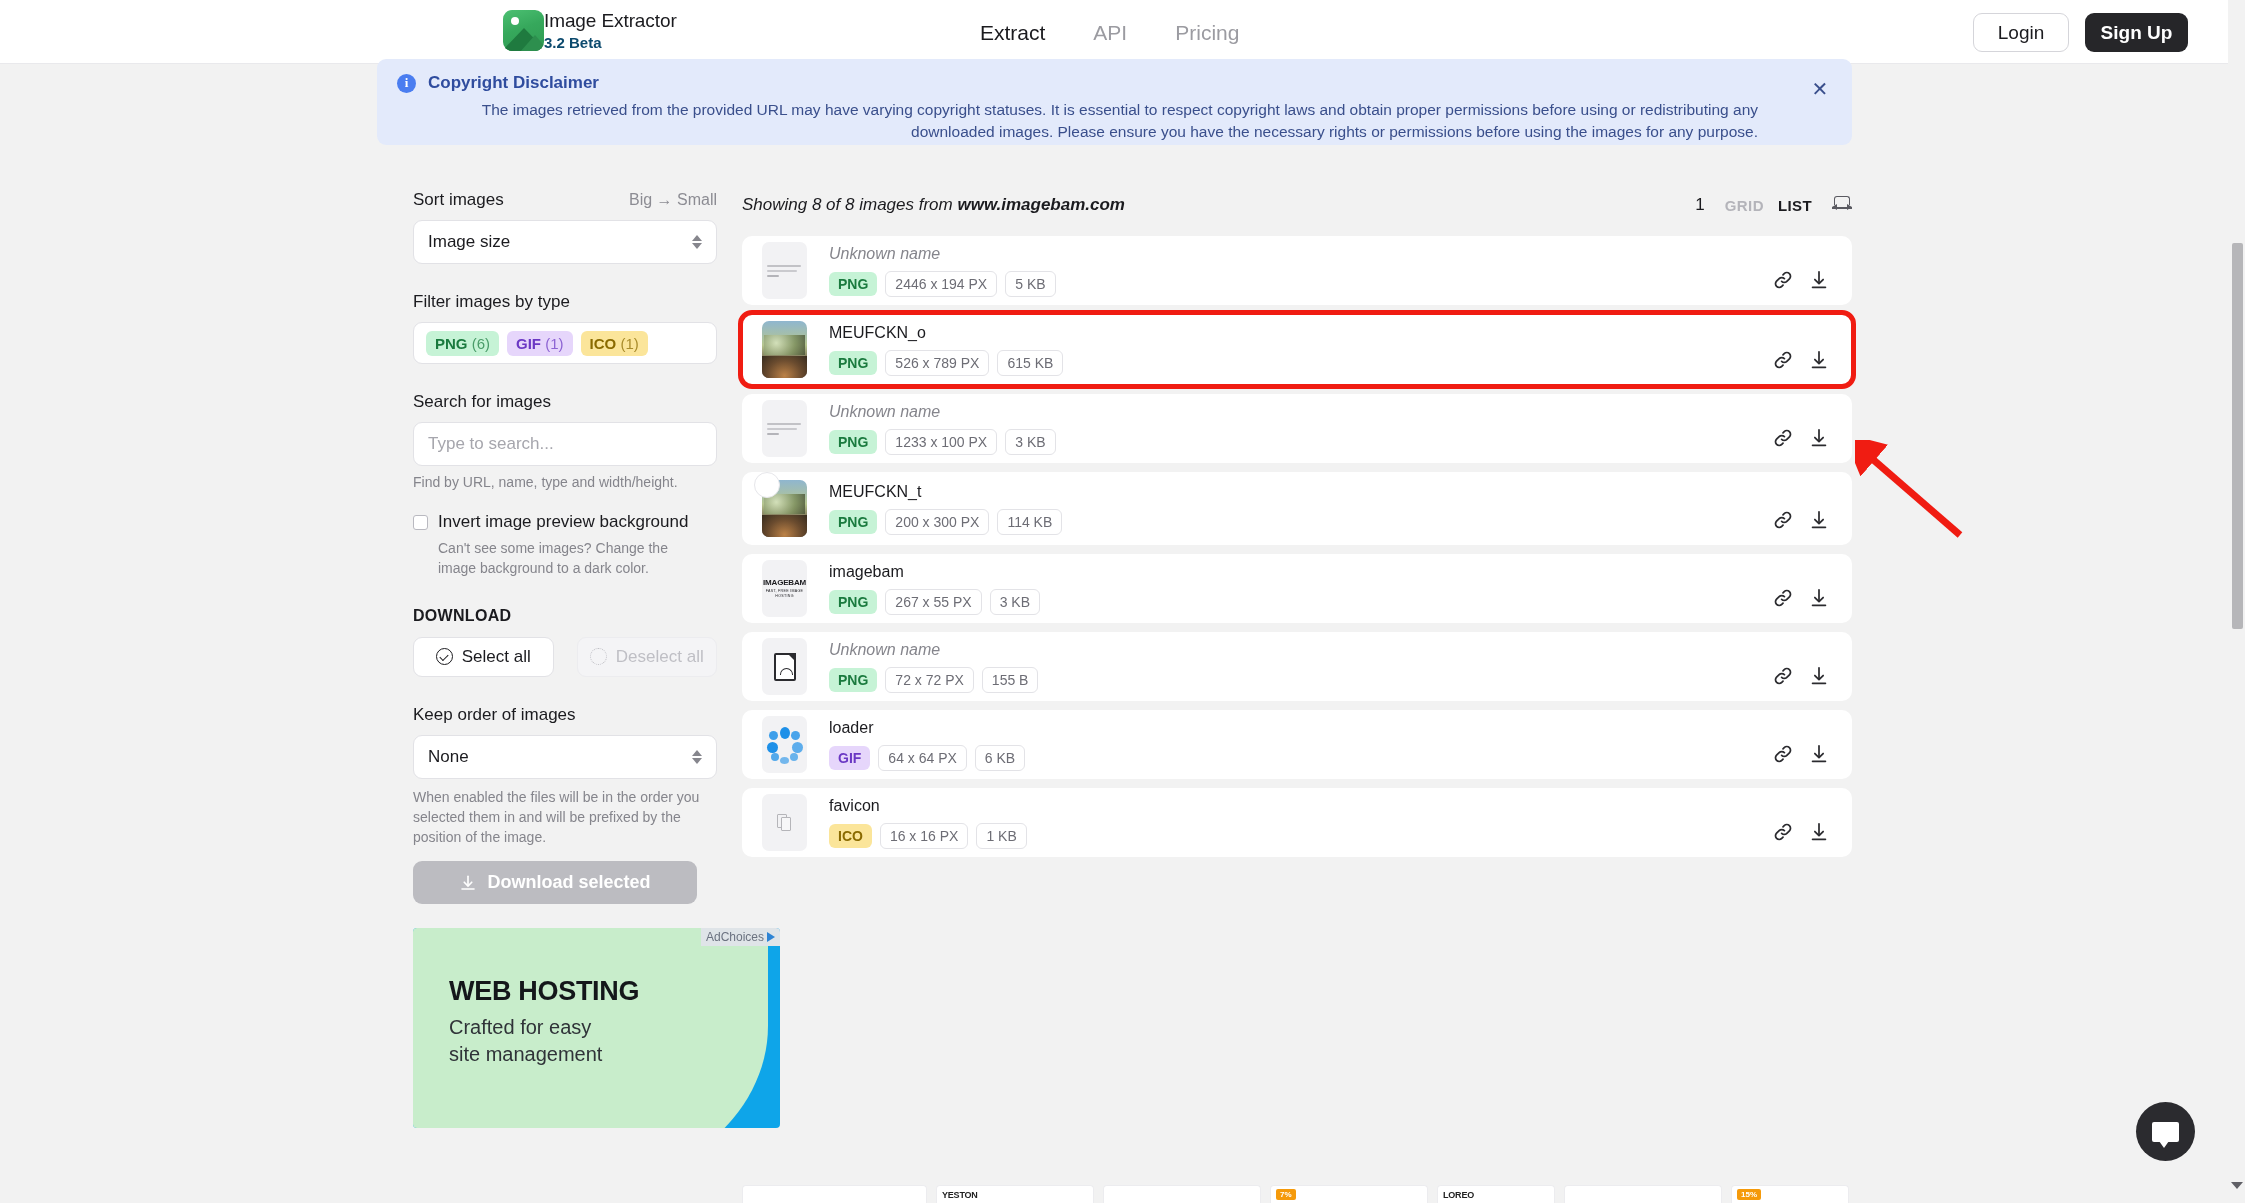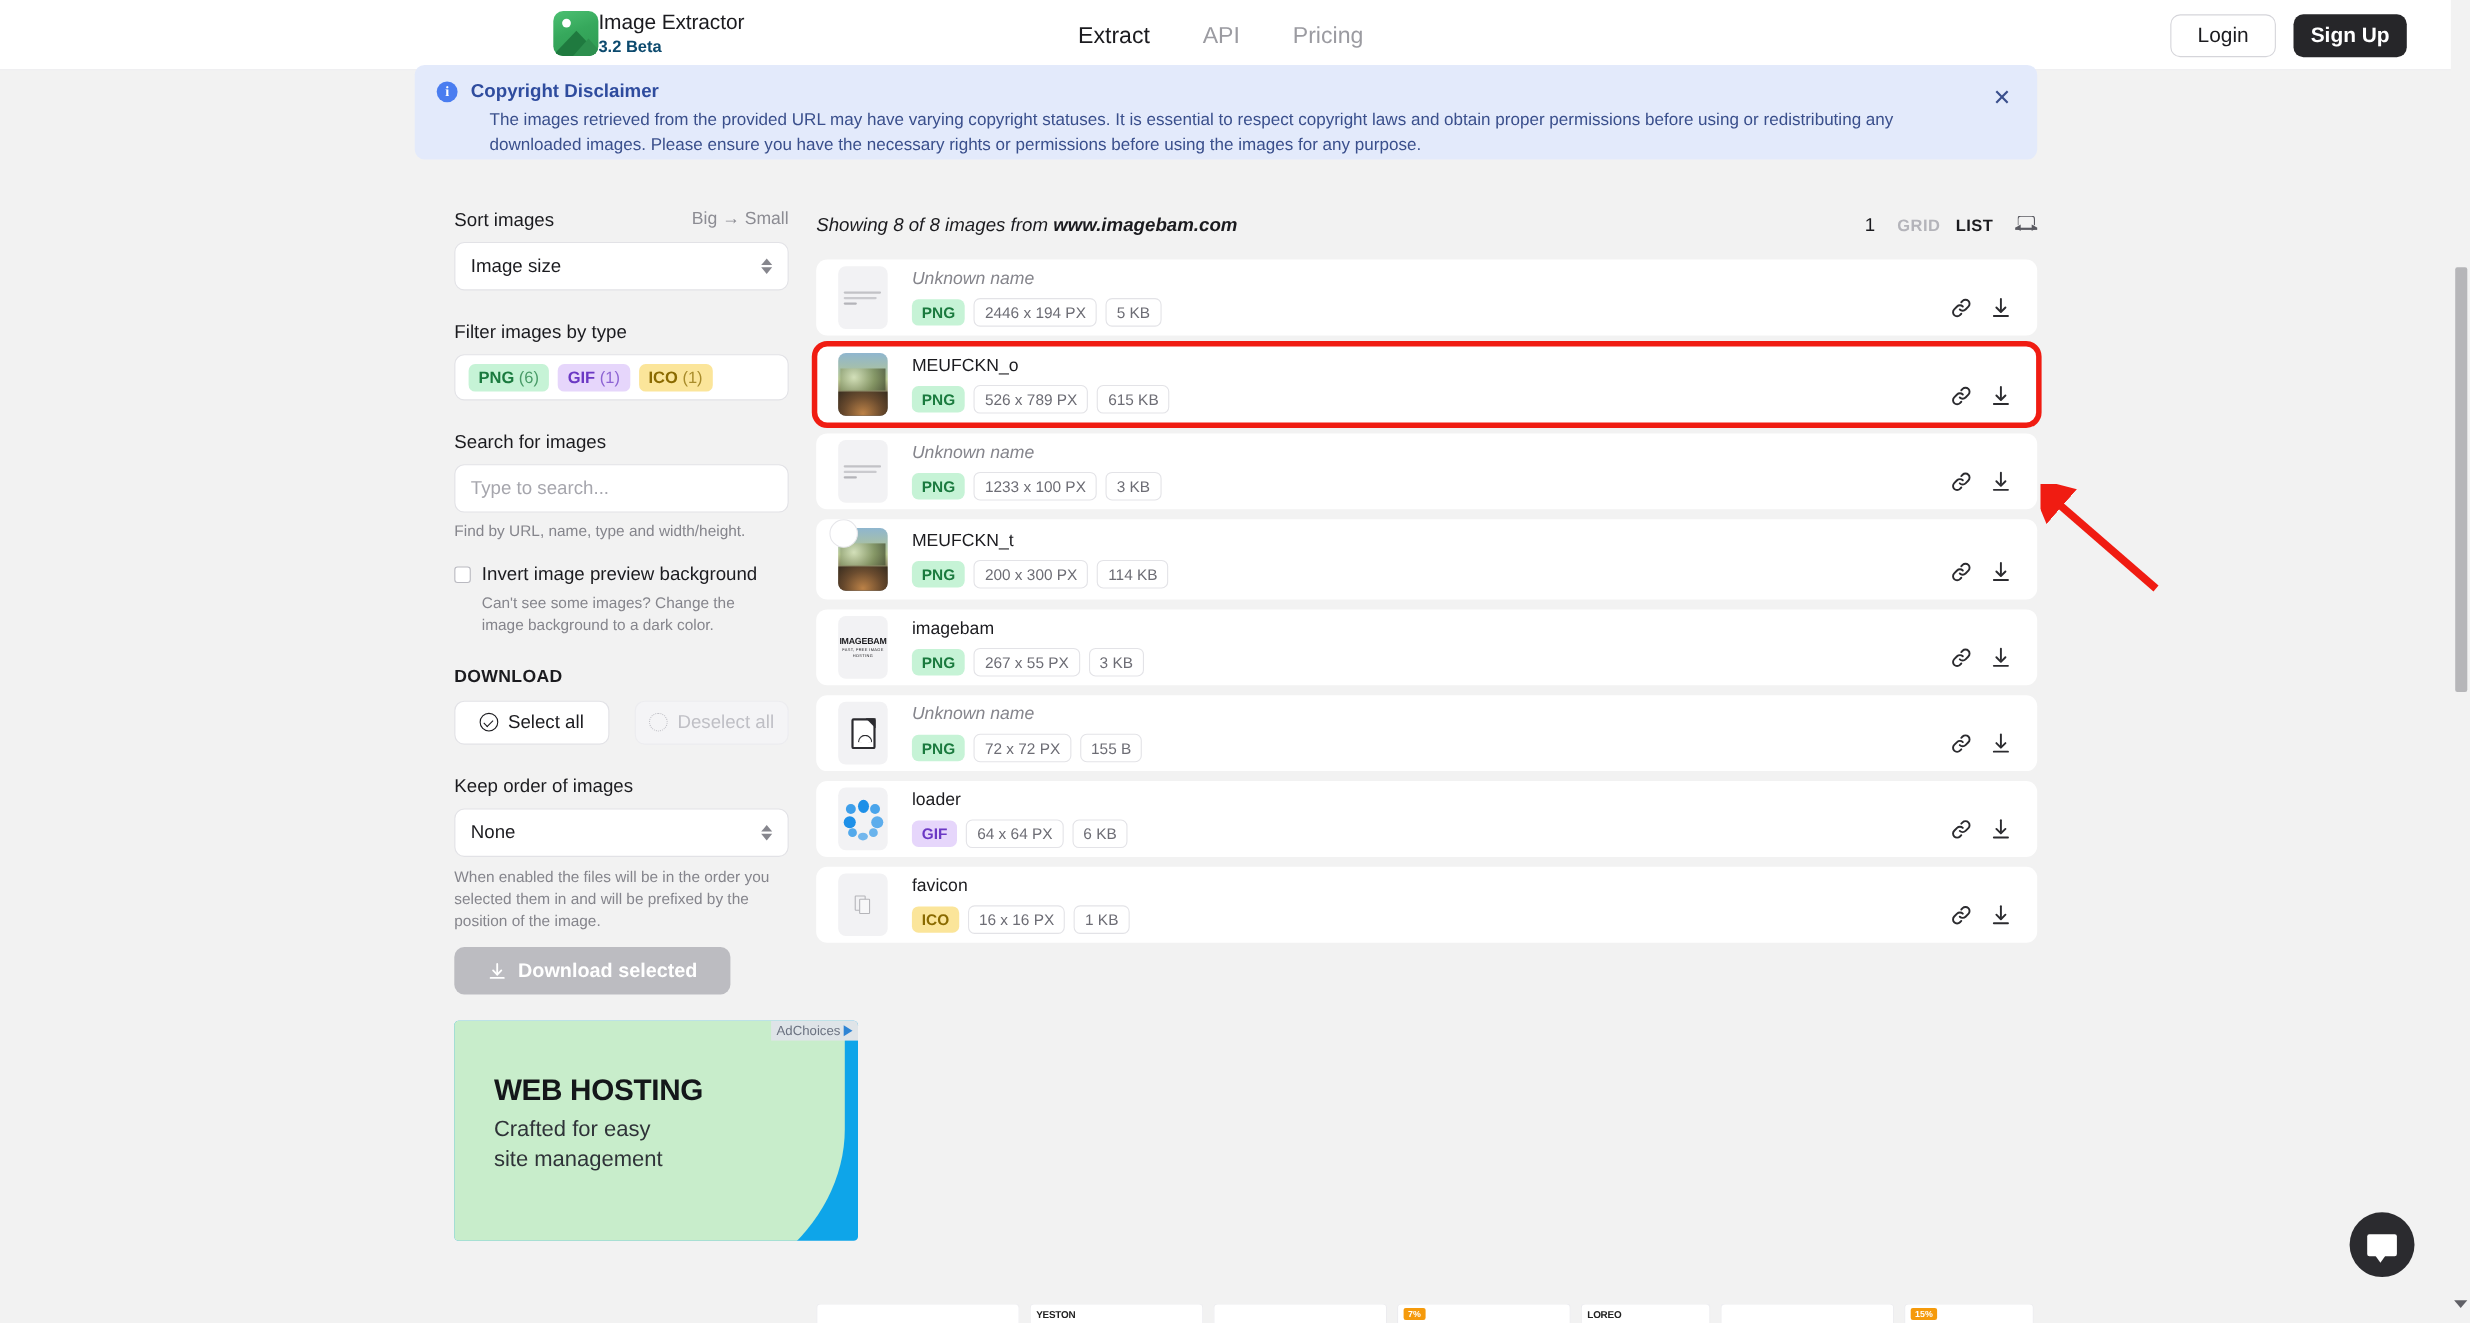--- a/index.html
+++ b/index.html
@@ -58,21 +58,21 @@
     position: absolute; left: 377px; top: 59px; width: 1475px; height: 86px;
     background: #e3eafb; border-radius: 9px; padding: 14px 20px;
   }
   .dis-head { display: flex; align-items: center; gap: 12px; }
   .dis-icon {
     width: 19px; height: 19px; border-radius: 50%; background: #4a7df0; color: #fff;
     font-size: 13px; font-weight: bold; display: flex; align-items: center; justify-content: center;
     font-family: "Liberation Serif", serif;
   }
   .dis-title { font-size: 17px; font-weight: bold; color: #2f4c9e; }
-  .dis-body { margin-top: 6px; margin-left: 48px; font-size: 15.5px; line-height: 1.45; color: #3a4f8c; width: 1340px; }
+  .dis-body { margin-top: 6px; margin-left: 21px; font-size: 15.5px; line-height: 1.45; color: #3a4f8c; width: 1340px; text-align: right; }
   .dis-close {
     position: absolute; right: 22px; top: 20px; width: 20px; height: 20px;
     color: #3a4f8c; font-size: 20px; line-height: 18px; cursor: pointer; background: none; border: none;
     font-family: "Liberation Sans", sans-serif;
   }
 
   
   .sidebar { position: absolute; left: 377px; top: 190px; width: 304px; margin-left: 36px; }
   .side-label { font-size: 17px; color: #1b1b1f; }
   .side-row { display: flex; align-items: center; justify-content: space-between; }
@@ -123,21 +123,21 @@
     display: flex; align-items: center; justify-content: center; gap: 9px; font-size: 17px; color: #bfbfc5; cursor: not-allowed;
   }
   .ring { width: 17px; height: 17px; border-radius: 50%; border: 1.6px solid currentColor; position: relative; flex: none; }
   .ring.solid::after {
     content: ""; position: absolute; left: 3.5px; top: 4.5px; width: 7px; height: 4px;
     border-left: 1.6px solid currentColor; border-bottom: 1.6px solid currentColor; transform: rotate(-45deg);
   }
   .ring.dotted { border-style: dotted; }
 
   .btn-dl {
-    margin-top: 14px; width: 251px; height: 43px; background: #bcbcc1; border: none; border-radius: 9px;
+    margin-top: 14px; width: 284px; height: 43px; background: #bcbcc1; border: none; border-radius: 9px;
     color: #ffffff; font-size: 18px; font-weight: bold; display: flex; align-items: center;
     justify-content: center; gap: 10px; cursor: not-allowed; font-family: "Liberation Sans", sans-serif;
   }
   .btn-copy {
     margin-top: 11px; width: 304px; height: 40px; background: #f7f7f9; border: 1px solid #ededf0; border-radius: 9px;
     color: #c2c2c8; font-size: 17px; display: flex; align-items: center; justify-content: center; gap: 10px;
     cursor: not-allowed; font-family: "Liberation Sans", sans-serif;
   }
 
   .ad-card { margin-top: 24px; width: 367px; height: 200px; background: #0ea5e9; border-radius: 4px; position: relative; overflow: hidden; }

